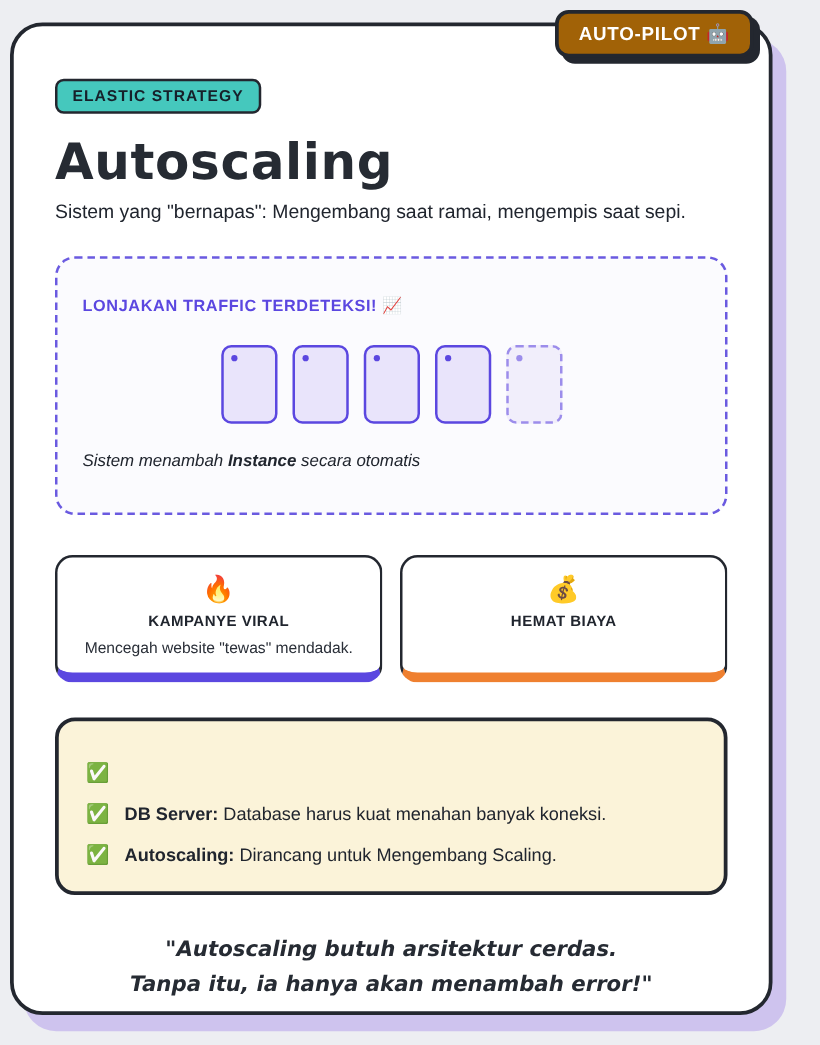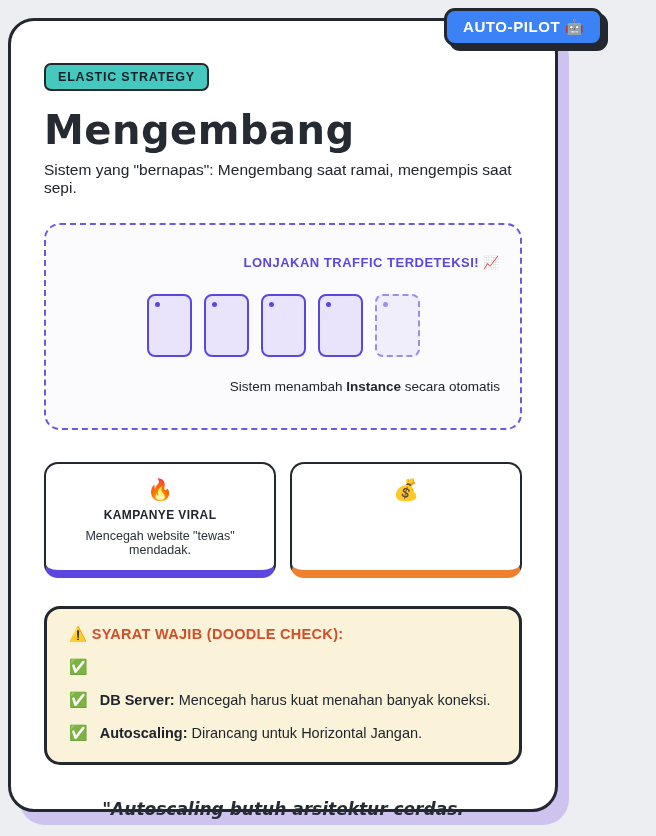--- a/index.html
+++ b/index.html
@@ -6,31 +6,31 @@
   html, body {
     width: 656px; height: 836px;
     background: #EDEEF2;
     font-family: "Liberation Sans", sans-serif;
     overflow: hidden;
     position: relative;
   }
   .card {
     position: absolute;
     left: 8px; top: 18px;
-    width: 550px; height: 794px;
+    width: 610px; height: 794px;
     background: #ffffff;
     border: 3px solid #23272F;
     border-radius: 26px;
     box-shadow: 11px 13px 0 #CEC3EE;
     padding: 42px 33px 0 33px;
   }
   .autopilot-badge {
     position: absolute;
     top: 8px; left: 444px;
-    background: #3b82f6;
+    background: #a16207;
     border: 3px solid #23272F;
     border-radius: 11px;
     box-shadow: 5px 5px 0 #23272F;
     padding: 7px 16px;
     color: #ffffff;
     font-weight: bold;
     font-size: 15px;
     letter-spacing: 0.6px;
     z-index: 5;
     white-space: nowrap;
@@ -57,21 +57,21 @@
   .subtitle {
     margin-top: 8px;
     font-size: 15.5px;
     color: #20252E;
   }
   .traffic-box {
     margin-top: 26px;
     border: 2px dashed #6A5AE0;
     border-radius: 16px;
     background: #FBFBFE;
-    text-align: right;
+    text-align: left;
     padding: 30px 20px 34px 20px;
   }
   .traffic-title {
     color: #5B47E0;
     font-weight: bold;
     font-size: 13px;
     letter-spacing: 0.5px;
   }
   .instance-row {
     display: flex;
@@ -92,21 +92,21 @@
     left: 6px; top: 6px;
     width: 5px; height: 5px;
     border-radius: 50%;
     background: #5B47E0;
   }
   .instance.ghost {
     background: #F1EEFB;
     border: 2px dashed #9C8DEB;
   }
   .instance.ghost::before { background: #9C8DEB; }
-  .traffic-caption { font-size: 13.5px; color: #20252E; }
+  .traffic-caption { font-size: 13.5px; color: #20252E; font-style: italic; }
   .traffic-caption b { font-weight: bold; }
   .benefits {
     display: flex;
     gap: 14px;
     margin-top: 32px;
   }
   .benefit-card {
     flex: 1;
     background: #ffffff;
     border: 2.5px solid #23272F;
@@ -165,21 +165,21 @@
 
 <div class="autopilot-badge">
   <span>AUTO-PILOT</span>
   <span>🤖</span>
 </div>
 
 <div class="card">
 
   <span class="tag">ELASTIC STRATEGY</span>
 
-  <div class="page-title">Mengembang</div>
+  <div class="page-title">Autoscaling</div>
   <div class="subtitle">Sistem yang "bernapas": Mengembang saat ramai, mengempis saat sepi.</div>
 
   <div class="traffic-box">
     <div class="traffic-title">
       <span>LONJAKAN TRAFFIC TERDETEKSI!</span>
       <span>📈</span>
     </div>
     <div class="instance-row">
         <div class="instance"></div>
         <div class="instance"></div>
@@ -193,38 +193,36 @@
   </div>
 
   <div class="benefits">
     <div class="benefit-card viral">
       <div class="benefit-emoji">🔥</div>
       <div class="benefit-title">KAMPANYE VIRAL</div>
       <div class="benefit-desc">Mencegah website "tewas" mendadak.</div>
     </div>
     <div class="benefit-card cost">
       <div class="benefit-emoji">💰</div>
+      <div class="benefit-title">HEMAT BIAYA</div>
     </div>
   </div>
 
   <div class="requirements">
-    <div class="req-title">
-      <span>⚠️</span>
-      <span>SYARAT WAJIB (DOODLE CHECK):</span>
-    </div>
     <div class="req-item">
       <span class="req-check">✅</span>
     </div>
     <div class="req-item">
       <span class="req-check">✅</span>
-      <span><b class="req-label">DB Server:</b> <span>Mencegah harus kuat menahan banyak koneksi.</span></span>
+      <span><b class="req-label">DB Server:</b> <span>Database harus kuat menahan banyak koneksi.</span></span>
     </div>
     <div class="req-item">
       <span class="req-check">✅</span>
-      <span><b class="req-label">Autoscaling:</b> <span>Dirancang untuk Horizontal Jangan.</span></span>
+      <span><b class="req-label">Autoscaling:</b> <span>Dirancang untuk Mengembang Scaling.</span></span>
     </div>
   </div>
 
   <div class="quote">
     <div>"Autoscaling butuh arsitektur cerdas.</div>
+    <div>Tanpa itu, ia hanya akan menambah error!"</div>
   </div>
 
 </div>
 
 </body></html>

